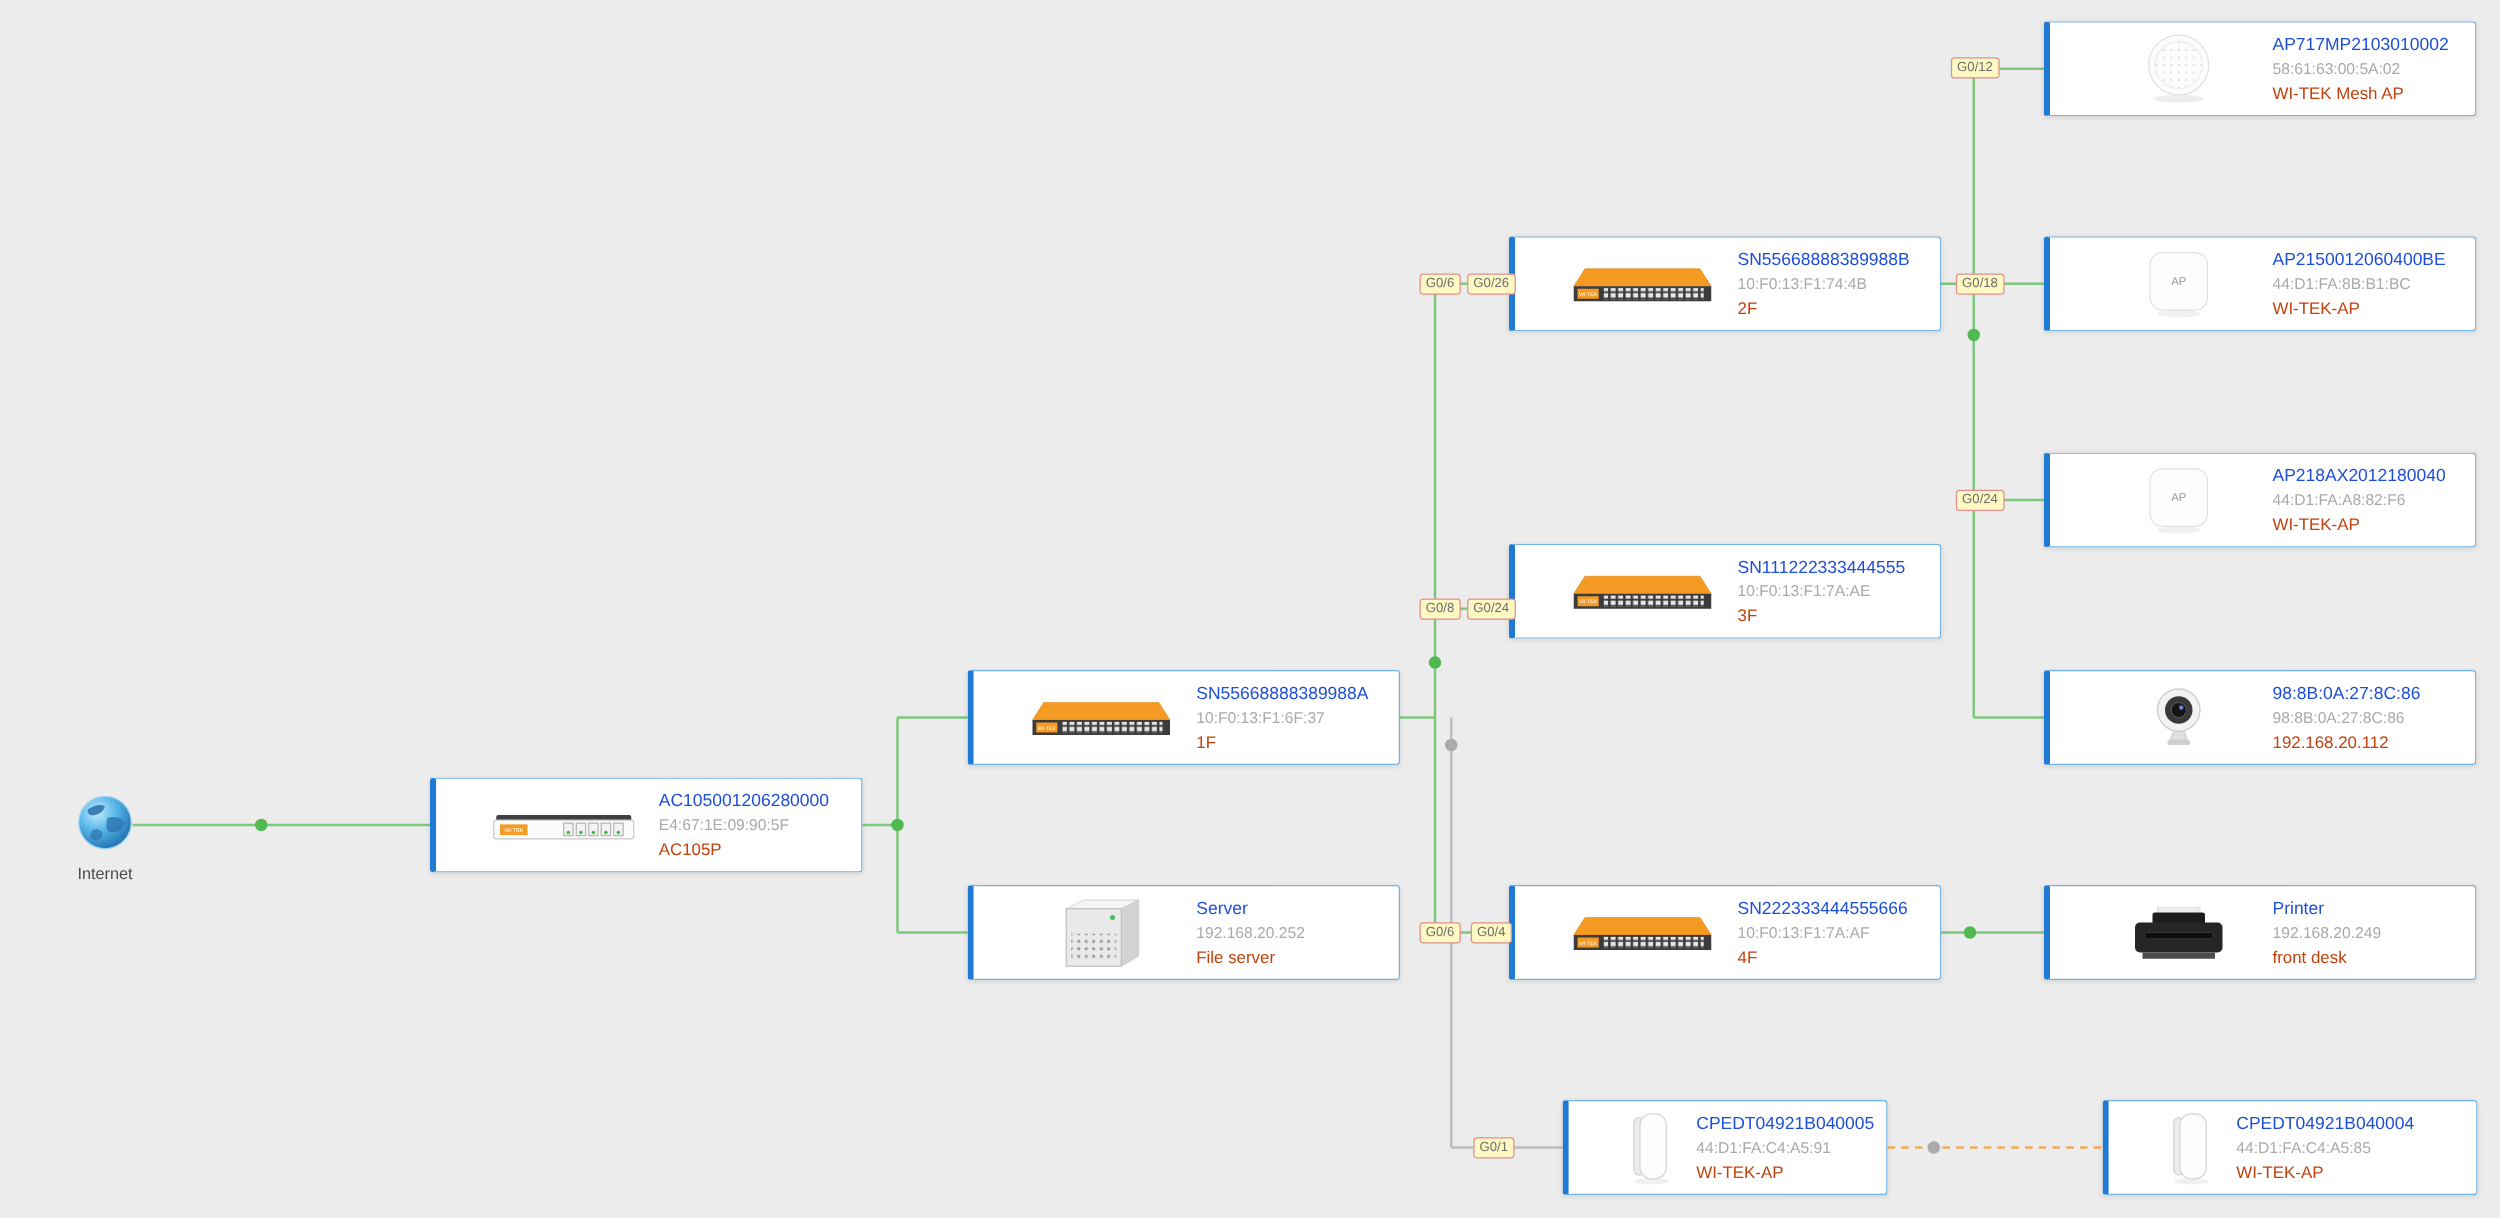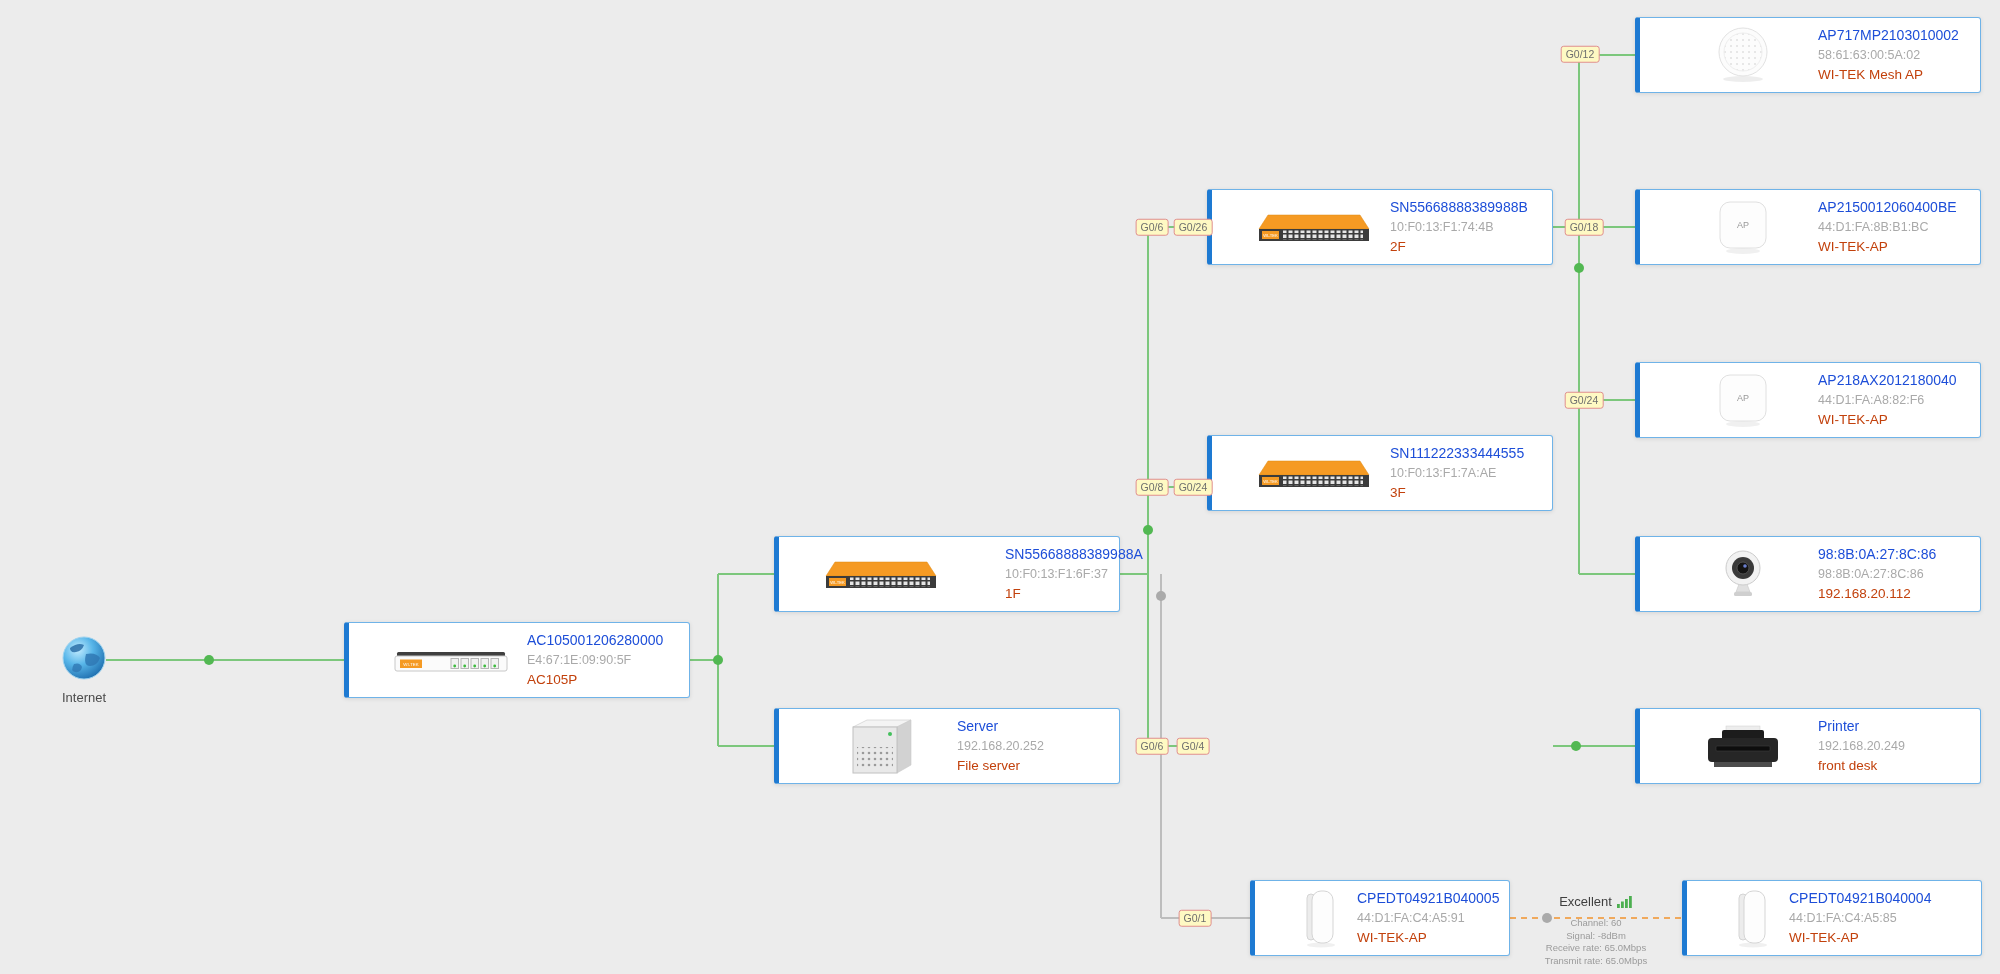--- a/index.html
+++ b/index.html
@@ -126,21 +126,21 @@
         <circle cx="105.7" cy="34" r="1.4" fill="#3dbb3d"></circle>
       </svg>
     </div>
     <div class="meta">
       <div class="title">AC105001206280000</div>
       <div class="sub">E4:67:1E:09:90:5F</div>
       <div class="name">AC105P</div>
     </div>
   </div>
 
-  <div class="card" style="left:774px; top:536px;gap:48px;">
+  <div class="card" style="left:774px; top:536px;">
     <div class="device">
       <svg width="126" height="56" viewBox="0 0 126 56">
         <polygon points="16,16 108,16 117,30 7,30" fill="#f59a23" stroke="#de8812" stroke-width="0.5"></polygon>
         <rect x="7" y="30" width="110" height="12" fill="#3b3b3b"></rect>
         <rect x="10" y="32" width="17" height="8" fill="#f59a23"></rect>
         <text x="18.5" y="37.8" font-size="4.2" fill="#ffffff" text-anchor="middle">WI-TEK</text>
         <rect x="31" y="31.5" width="80" height="9" fill="url(#ports)"></rect>
       </svg>
     </div>
     <div class="meta">
@@ -194,20 +194,36 @@
         <rect x="31" y="31.5" width="80" height="9" fill="url(#ports)"></rect>
       </svg>
     </div>
     <div class="meta">
       <div class="title">SN111222333444555</div>
       <div class="sub">10:F0:13:F1:7A:AE</div>
       <div class="name">3F</div>
     </div>
   </div>
 
+  <div class="card" style="left:1207px; top:708px;">
+    <div class="device">
+      <svg width="126" height="56" viewBox="0 0 126 56">
+        <polygon points="16,16 108,16 117,30 7,30" fill="#f59a23" stroke="#de8812" stroke-width="0.5"></polygon>
+        <rect x="7" y="30" width="110" height="12" fill="#3b3b3b"></rect>
+        <rect x="10" y="32" width="17" height="8" fill="#f59a23"></rect>
+        <text x="18.5" y="37.8" font-size="4.2" fill="#ffffff" text-anchor="middle">WI-TEK</text>
+        <rect x="31" y="31.5" width="80" height="9" fill="url(#ports)"></rect>
+      </svg>
+    </div>
+    <div class="meta">
+      <div class="title">SN222333444555666</div>
+      <div class="sub">10:F0:13:F1:7A:AF</div>
+      <div class="name">4F</div>
+    </div>
+  </div>
 
   <div class="card" style="left:1635px; top:17px;">
     <div class="device">
       <svg width="126" height="60" viewBox="0 0 126 60">
         <ellipse cx="63" cy="54" rx="20" ry="3" fill="rgba(0,0,0,0.07)"></ellipse>
         <circle cx="63" cy="27" r="24" fill="#fcfcfc" stroke="#e2e2e2"></circle>
         <circle cx="63" cy="27" r="19" fill="url(#meshdots)"></circle>
         <circle cx="63" cy="27" r="19" fill="none" stroke="#eeeeee"></circle>
       </svg>
     </div>
@@ -317,31 +333,14 @@
   <div class="port" style="left:1152px; top:227px;">G0/6</div>
   <div class="port" style="left:1193px; top:227px;">G0/26</div>
   <div class="port" style="left:1584px; top:227px;">G0/18</div>
   <div class="port" style="left:1584px; top:400px;">G0/24</div>
   <div class="port" style="left:1152px; top:487px;">G0/8</div>
   <div class="port" style="left:1193px; top:487px;">G0/24</div>
   <div class="port" style="left:1152px; top:746px;">G0/6</div>
   <div class="port" style="left:1193px; top:746px;">G0/4</div>
   <div class="port" style="left:1195px; top:918px;">G0/1</div>
 
-  <div class="wifi-info" style="left:1511px; top:894px; width:170px;">
-    <div class="wifi-quality-row">
-      <span class="wifi-quality">Excellent</span>
-      <svg width="16" height="13" viewBox="0 0 16 13">
-        <rect x="0" y="9" width="2.8" height="4" fill="#4caf50"></rect>
-        <rect x="4" y="6.5" width="2.8" height="6.5" fill="#4caf50"></rect>
-        <rect x="8" y="4" width="2.8" height="9" fill="#4caf50"></rect>
-        <rect x="12" y="1" width="2.8" height="12" fill="#4caf50"></rect>
-      </svg>
-    </div>
-    <div class="wifi-details">
-      <div class="wifi-detail">Channel: 60</div>
-      <div class="wifi-detail">Signal: -8dBm</div>
-      <div class="wifi-detail">Receive rate: 65.0Mbps</div>
-      <div class="wifi-detail">Transmit rate: 65.0Mbps</div>
-    </div>
-  </div>
 
 </div>
 
 </body></html>

